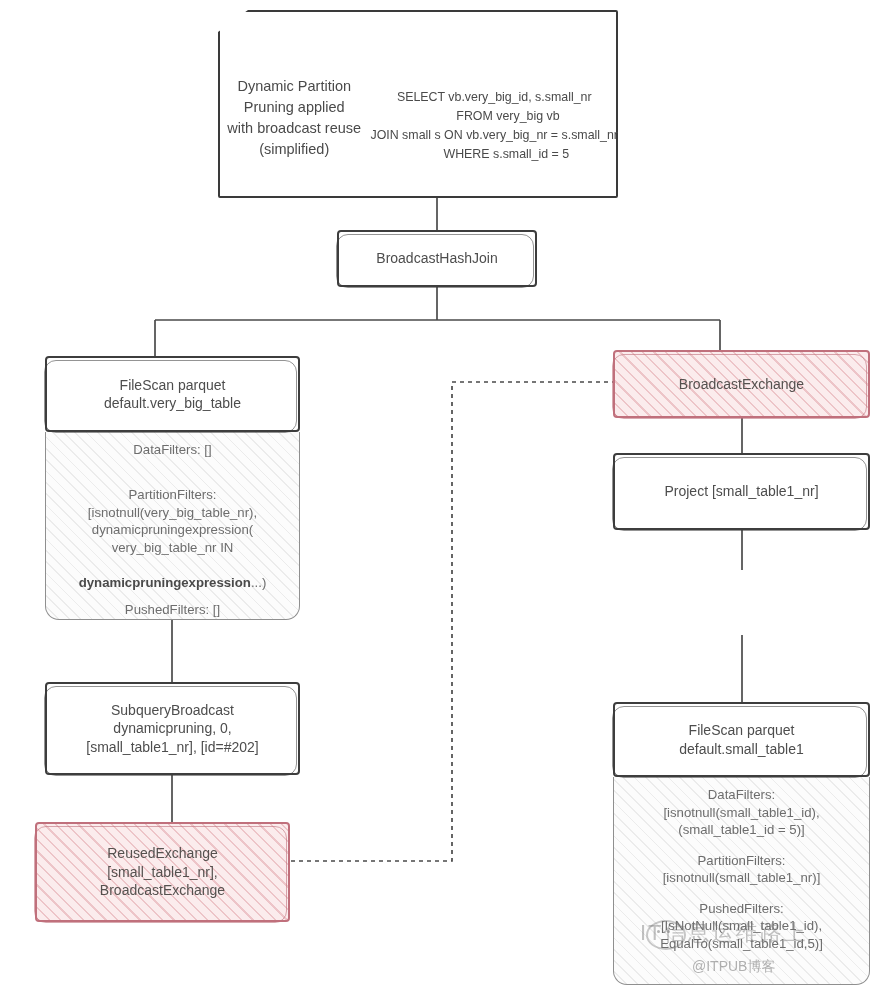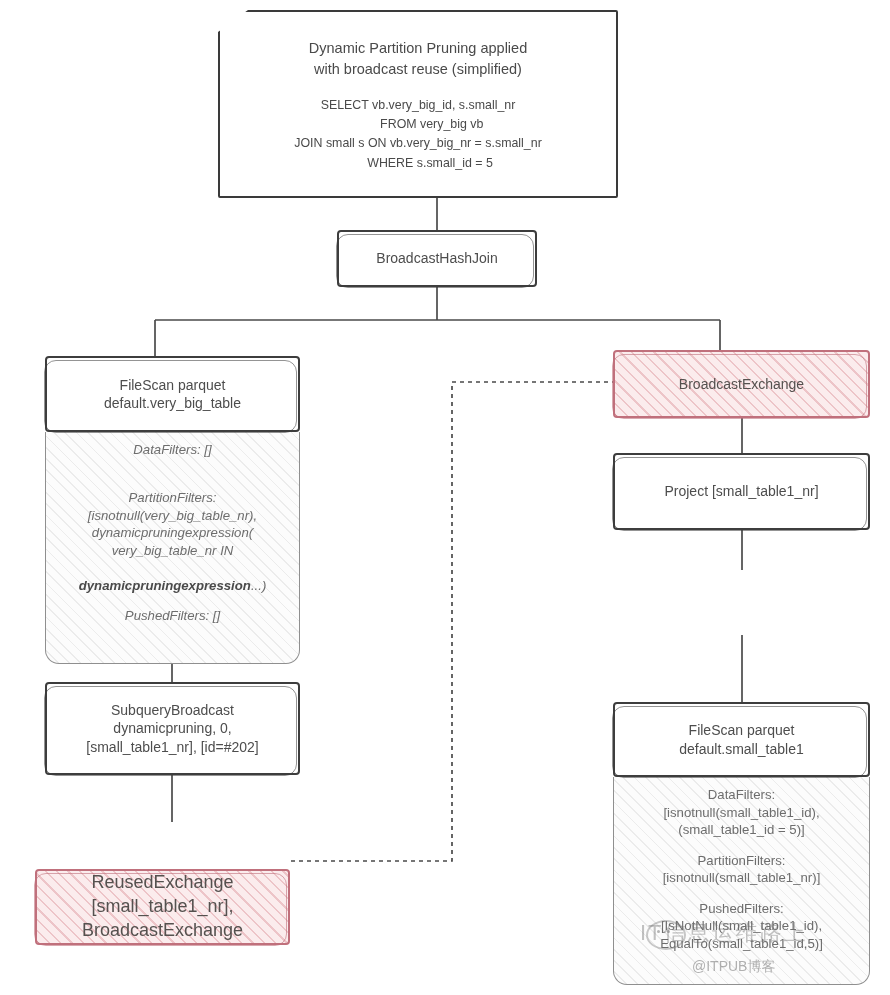--- a/index.html
+++ b/index.html
@@ -70,21 +70,21 @@
     position:absolute;left:218px;top:10px;width:400px;height:188px;
     z-index:3;
   }
   #note .paper{
     position:absolute;inset:0;
     background:#ffffff;
     border:2px solid #3a3a3a;
     border-radius:2px;
     clip-path:polygon(30px 0,100% 0,100% 100%,0 100%,0 22px);
   }
-  #note .inner{position:absolute;inset:0;display:flex;flex-direction:column;
+  #note .inner{position:absolute;inset:0;display:flex;
     align-items:center;justify-content:flex-start;padding-top:28px;}
   #note .title{
     font-size:14.5px;line-height:1.45;color:#4a4a4a;white-space:pre-line;text-align:center;
   }
   #note .sql{
     margin-top:16px;
     font-family:Liberation Sans, sans-serif;
     font-size:12.4px;line-height:1.55;color:#4a4a4a;white-space:pre;text-align:center;
   }
 
@@ -144,41 +144,41 @@
   </div>
 
   <div class="node" style="left:337px;top:230px;width:200px;height:57px;font-size:14px;">
     <span class="txt">BroadcastHashJoin</span>
   </div>
 
   <div class="node" style="left:45px;top:356px;width:255px;height:76px;font-size:14px;">
     <span class="txt">FileScan parquet
 default.very_big_table</span>
   </div>
-  <div class="panel" style="left:45px;top:432px;width:255px;height:232px;font-size:13.2px;font-style:italic;">
+  <div class="panel" style="left:45px;top:432px;width:255px;height:188px;font-size:13.2px;">
     <div class="grp">DataFilters: []</div>
     <div class="gap"></div>
     <div class="grp">
       <span>PartitionFilters:
 [isnotnull(very_big_table_nr),
 dynamicpruningexpression(
 very_big_table_nr IN</span><br>
       <b>dynamicpruningexpression</b><span>...)</span>
     </div>
     <div class="gap"></div>
     <div class="grp">PushedFilters: []</div>
   </div>
 
   <div class="node" style="left:45px;top:682px;width:255px;height:93px;font-size:14px;">
     <span class="txt">SubqueryBroadcast
 dynamicpruning, 0,
 [small_table1_nr], [id=#202]</span>
   </div>
 
-  <div class="node red" style="left:35px;top:822px;width:255px;height:76px;font-size:18px;margin-top:47px;">
+  <div class="node red" style="left:35px;top:822px;width:255px;height:100px;font-size:14px;">
     <span class="txt">ReusedExchange
 [small_table1_nr],
 BroadcastExchange</span>
   </div>
 
   <div class="node red" style="left:613px;top:350px;width:257px;height:68px;font-size:14px;">
     <span class="txt">BroadcastExchange</span>
   </div>
 
   <div class="node" style="left:613px;top:453px;width:257px;height:77px;font-size:14px;">

